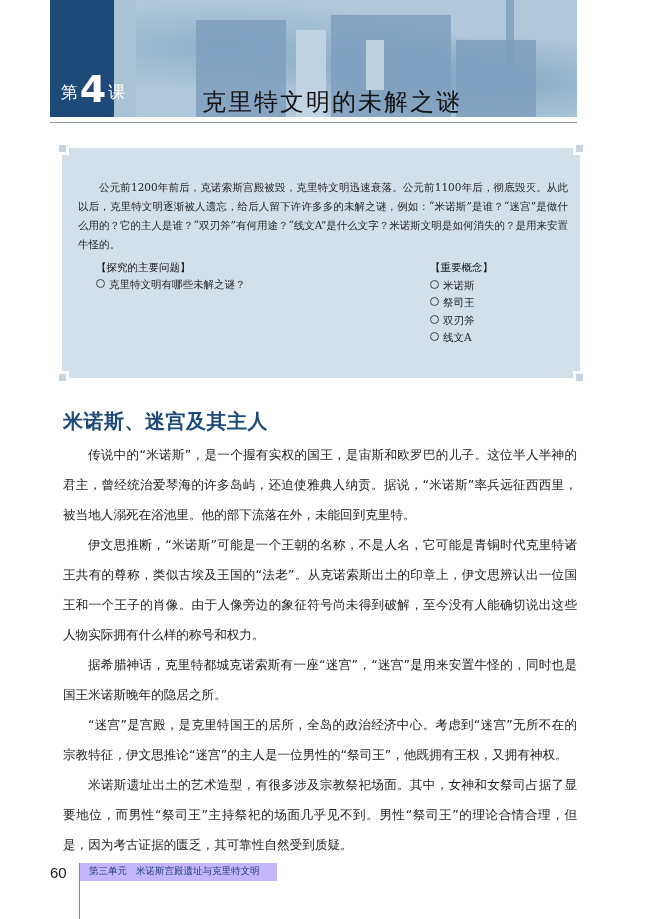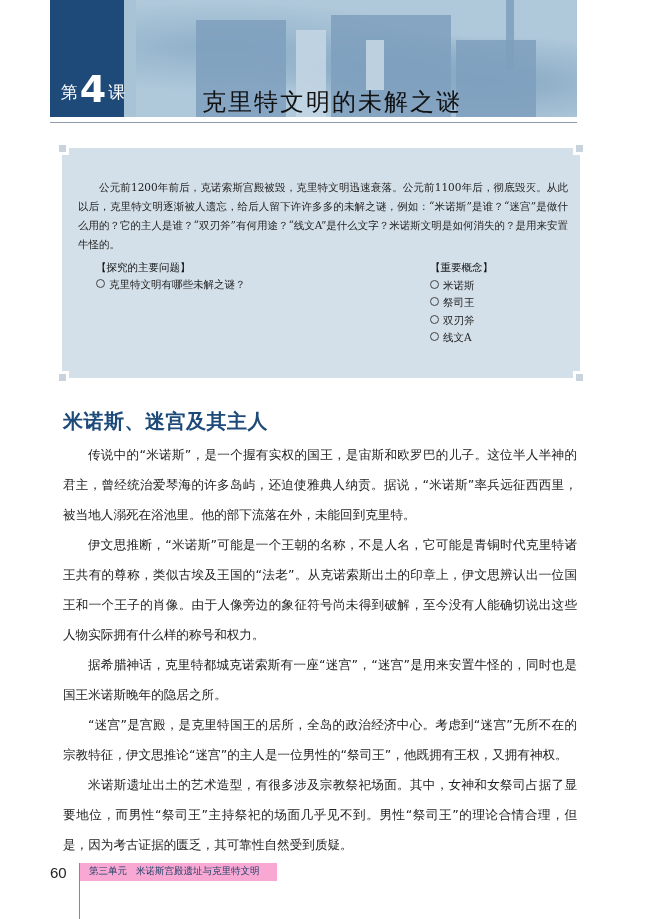--- a/index.html
+++ b/index.html
@@ -11,21 +11,21 @@
             background: #a9c3d6; overflow: hidden; }
   .banner-photo { position: absolute; left: 86px; top: 0; right: 0; bottom: 0;
     background:
       linear-gradient(180deg, rgba(255,255,255,0) 0%, rgba(255,255,255,0) 100%),
       radial-gradient(ellipse at 20% 40%, #8fb0c9 0%, rgba(143,176,201,0) 45%),
       radial-gradient(ellipse at 55% 55%, #7fa2bf 0%, rgba(127,162,191,0) 40%),
       radial-gradient(ellipse at 80% 70%, #86a8c3 0%, rgba(134,168,195,0) 40%),
       #afc8da; }
   .ruin { position: absolute; background: #7e9fbd; opacity: .85; }
   .ruin.light { background: #c3d5e3; opacity: .9; }
-  .lesson-tag { position: absolute; left: 0; top: 0; width: 74px; height: 117px;
+  .lesson-tag { position: absolute; left: 0; top: 0; width: 64px; height: 117px;
                 background: #1d4a78; }
   .lesson-label { position: absolute; left: 0; bottom: 6px; width: 86px; text-align: center;
                   color: #fff; font-family: "DejaVu Sans", sans-serif; white-space: nowrap; }
   .lesson-label .small { font-size: 17px; vertical-align: 4px; }
   .lesson-label .num { font-size: 38px; font-weight: bold; margin: 0 2px; }
   .lesson-title { position: absolute; left: 152px; top: 86px; font-size: 24px;
                   letter-spacing: 2px; color: #111; font-family: "DejaVu Serif", serif; }
   .banner-rule { position: absolute; left: 50px; top: 122px; width: 527px; height: 1px; background: #8f9aa8; }
 
   
@@ -47,21 +47,21 @@
   .section-title { position: absolute; left: 63px; top: 408px; font-family: "DejaVu Sans", sans-serif;
                    font-weight: bold; font-size: 20px; color: #1d4a78; letter-spacing: 0.5px; }
   .body { position: absolute; left: 63px; top: 440px; width: 514px;
           font-family: "DejaVu Sans", sans-serif; font-size: 12.6px; line-height: 30px; color: #222; }
   .body p { margin: 0; text-indent: 25px; text-align: justify; }
 
   
   .page-num { position: absolute; left: 50px; top: 864px; font-family: "Liberation Sans", sans-serif;
               font-size: 15px; color: #222; }
   .footer-line { position: absolute; left: 79px; top: 863px; width: 1px; height: 56px; background: #888; }
-  .footer-band { position: absolute; left: 80px; top: 863px; width: 197px; height: 18px; background: #f9a8d4; }
+  .footer-band { position: absolute; left: 80px; top: 863px; width: 197px; height: 18px; background: #c4b5fd; }
   .footer-text { position: absolute; left: 9px; top: 2px; font-family: "DejaVu Sans", sans-serif;
                  font-size: 9.5px; color: #1d3f66; white-space: pre; }
 </style>
 </head>
 <body>
 
 <div class="banner">
   <div class="banner-photo">
     <div class="ruin" style="left:60px;top:20px;width:90px;height:97px;"></div>
     <div class="ruin light" style="left:160px;top:30px;width:30px;height:87px;"></div>

